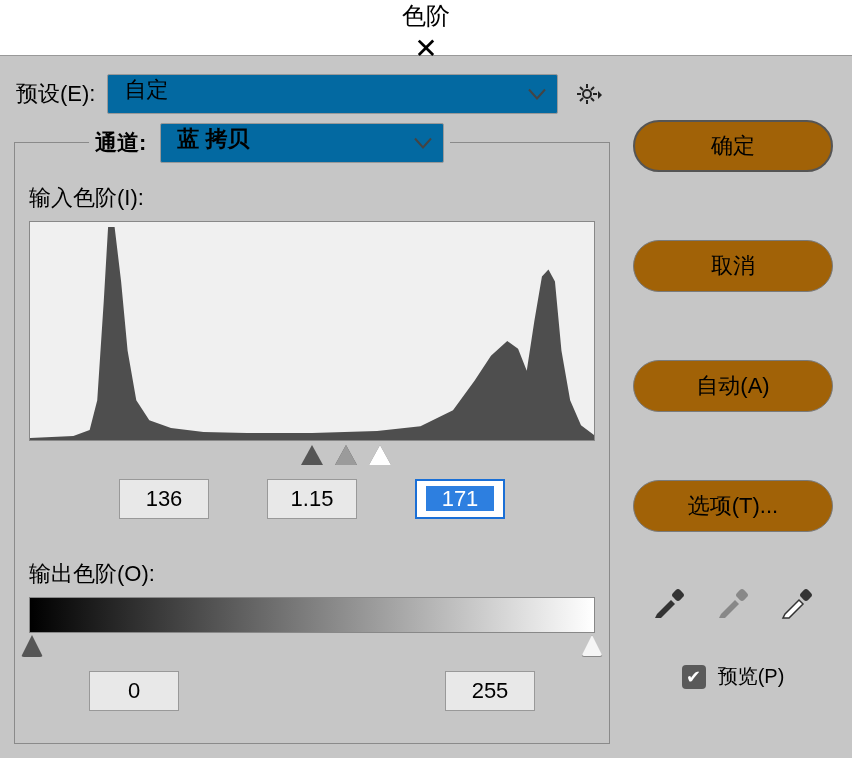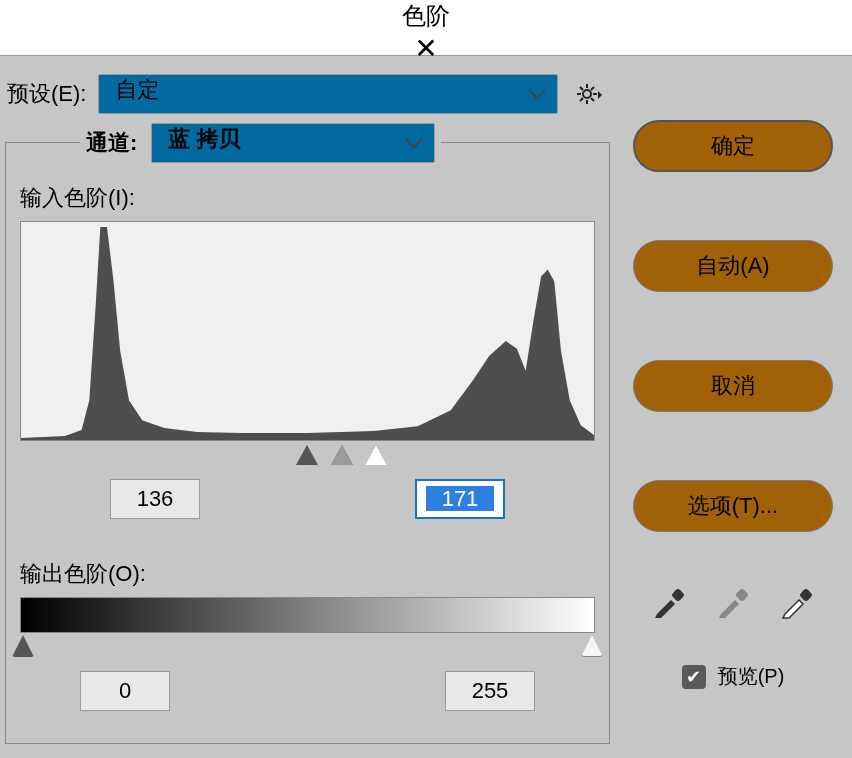--- a/index.html
+++ b/index.html
@@ -20,21 +20,21 @@
       padding: 0 20px;
       background: #fff;
       flex-direction: column;
     }
     .titlebar .title { font-size: 24px; }
     .close-x { font-size: 28px; font-weight: 300; cursor: pointer; padding: 0 6px; }
     .content {
       background: #c6c6c6;
       height: calc(758px - 56px);
       display: flex;
-      padding: 18px 14px 14px 5px;
+      padding: 18px 14px 14px 14px;
       gap: 18px;
     }
     .left-col { flex: 1; display: flex; flex-direction: column; }
     .right-col {
       width: 210px;
       display: flex;
       flex-direction: column;
       align-items: center;
       gap: 28px;
       padding-top: 6px;
@@ -288,20 +288,21 @@
       </div>
 
       <div class="slider-track">
         <div class="tri" style="left: 48%;"></div>
         <div class="tri mid" style="left: 54%;"></div>
         <div class="tri white" style="left: 60%;"></div>
       </div>
 
       <div class="value-row">
         <input class="num-input" value="136" style="">
+        <input class="num-input" value="1.15" style="">
         <input class="num-input active" id="white-input" value="171" style="color: rgb(255, 255, 255); background: linear-gradient(rgb(45, 127, 224), rgb(45, 127, 224)) center center / calc(100% - 18px) 70% no-repeat rgb(255, 255, 255);">
       </div>
 
       <div class="output-section">
         <div class="section-label">输出色阶(O):</div>
         <div class="gradient-bar"></div>
         <div class="output-slider">
           <div class="out-tri-black">
               <div class="round-tri b"></div>
             </div>
@@ -312,22 +313,22 @@
         <div class="value-row two">
           <input class="num-input" value="0" style="">
           <input class="num-input" value="255" style="">
         </div>
       </div>
     </fieldset>
   </div>
 
   <div class="right-col">
     <button class="btn primary">确定</button>
+    <button class="btn">取消</button>
     <button class="btn">自动(A)</button>
-    <button class="btn">取消</button>
     <button class="btn">选项(T)...</button>
 
     <div class="eyedroppers">
       <span class="dropper">
         <svg width="36" height="36" viewBox="0 0 36 36">
             <path d="M6 30 L20 16 L24 20 L10 34 L4 34 Z" fill="#333"></path>
             <rect x="22" y="6" width="10" height="10" rx="3" transform="rotate(45 27 11)" fill="#333"></rect>
           </svg>
       </span>
       <span class="dropper">

